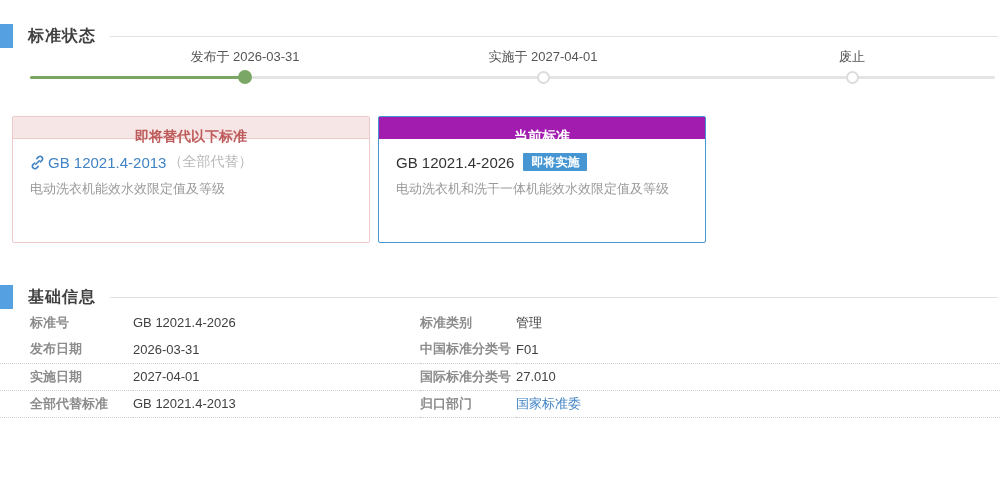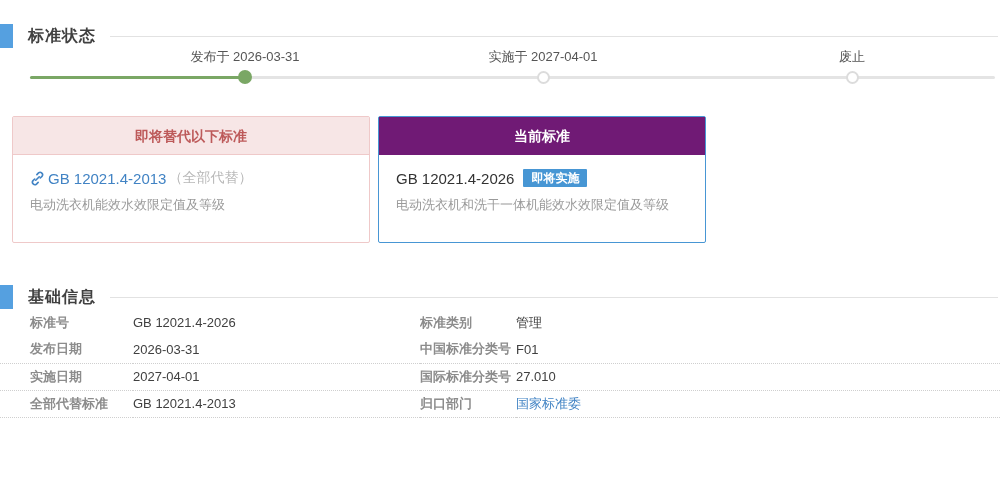--- a/index.html
+++ b/index.html
@@ -19,26 +19,26 @@
   .tl-label { position:absolute; top:0; transform:translateX(-50%); font-size:13px; color:#555; white-space:nowrap; }
   .tl-track { position:absolute; left:30px; right:5px; top:28px; height:3px; background:#e4e4e4; border-radius:2px; }
   .tl-track-done { position:absolute; left:30px; width:215px; top:28px; height:3px; background:#7aa765; border-radius:2px; }
   .tl-dot { position:absolute; border-radius:50%; background:#fff; }
   .tl-dot.done { width:14px; height:14px; top:22px; background:#7aa765; }
   .tl-dot.pending { width:13px; height:13px; top:23px; border:2px solid #dcdcdc; }
 
   
   .cards-row { display:flex; margin:18px 0 0 12px; }
   .card { height:127px; background:#fff; border-radius:2px; }
-  .card-header { height:38px; line-height:38px; text-align:center; font-size:14px; font-weight:bold; }
+  .card-header { height:22px; line-height:38px; text-align:center; font-size:14px; font-weight:bold; }
   .card-body { padding:14px 17px; }
   .card.replaced { width:358px; border:1px solid #efc9c9; margin-right:8px; }
   .card.replaced .card-header { background:#f7e6e6; color:#bd5a5a; border-bottom:1px solid #efc9c9; }
   .card.current { width:328px; border:1px solid #4796d4; }
-  .card.current .card-header { background:#701a75; color:#fff; }
+  .card.current .card-header { background:#a21caf; color:#fff; }
 
   .link-row { display:flex; align-items:center; font-size:15px; }
   .link-icon { width:15px; height:15px; margin-right:3px; }
   .std-link { color:#4183c4; text-decoration:none; }
   .link-suffix { color:#b8b8b8; font-size:14px; margin-left:2px; }
   .card-desc { font-size:13px; color:#9a9a9a; margin-top:9px; }
 
   .title-row { display:flex; align-items:center; font-size:15px; color:#333; }
   .badge { display:inline-block; margin-left:9px; background:#4796d4; color:#fff;
            font-size:12px; font-weight:bold; padding:3px 8px; border-radius:1px; line-height:1; }

